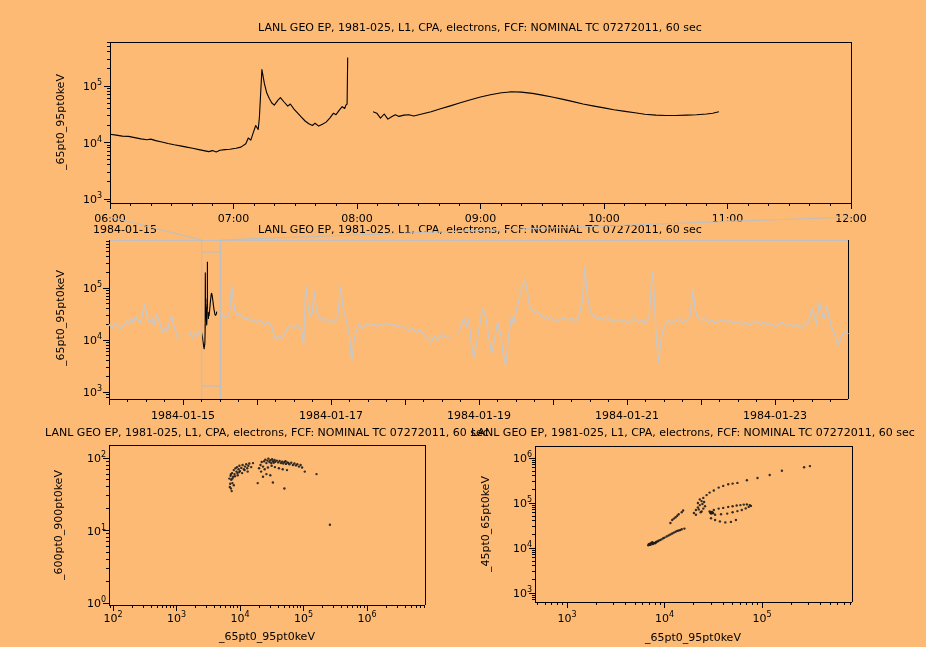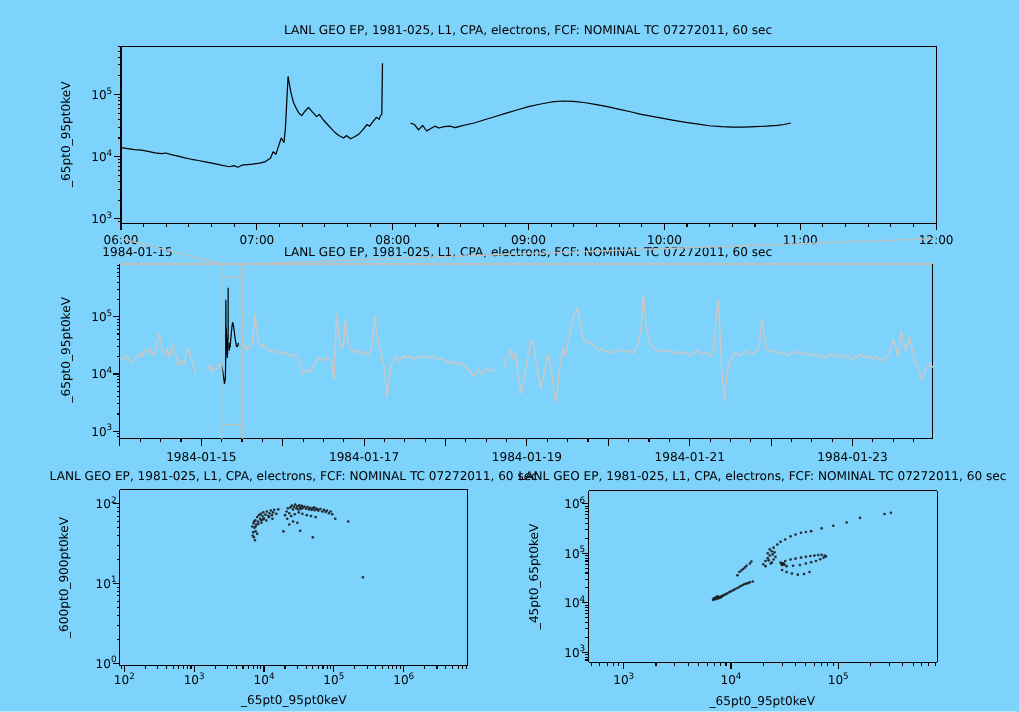--- a/index.html
+++ b/index.html
@@ -1,16 +1,16 @@
 <!DOCTYPE html>
 <html><head>
 <meta charset="utf-8">
 <style>
   html,body{margin:0;padding:0;background:#ffffff;}
-  .stage{position:relative;width:926px;height:647px;background:#7dd3fc;overflow:hidden;}
+  .stage{position:relative;width:926px;height:647px;background:#fdba74;overflow:hidden;}
   svg{position:absolute;left:0;top:0;}
   text{font-family:"DejaVu Sans","Liberation Sans",sans-serif;font-size:11px;fill:#000;}
   .title{font-size:11px;}
   .axlab{font-size:11px;}
   .tick-label{font-size:11px;}
 </style>
 </head>
 <body>
 
 <div class="stage">

